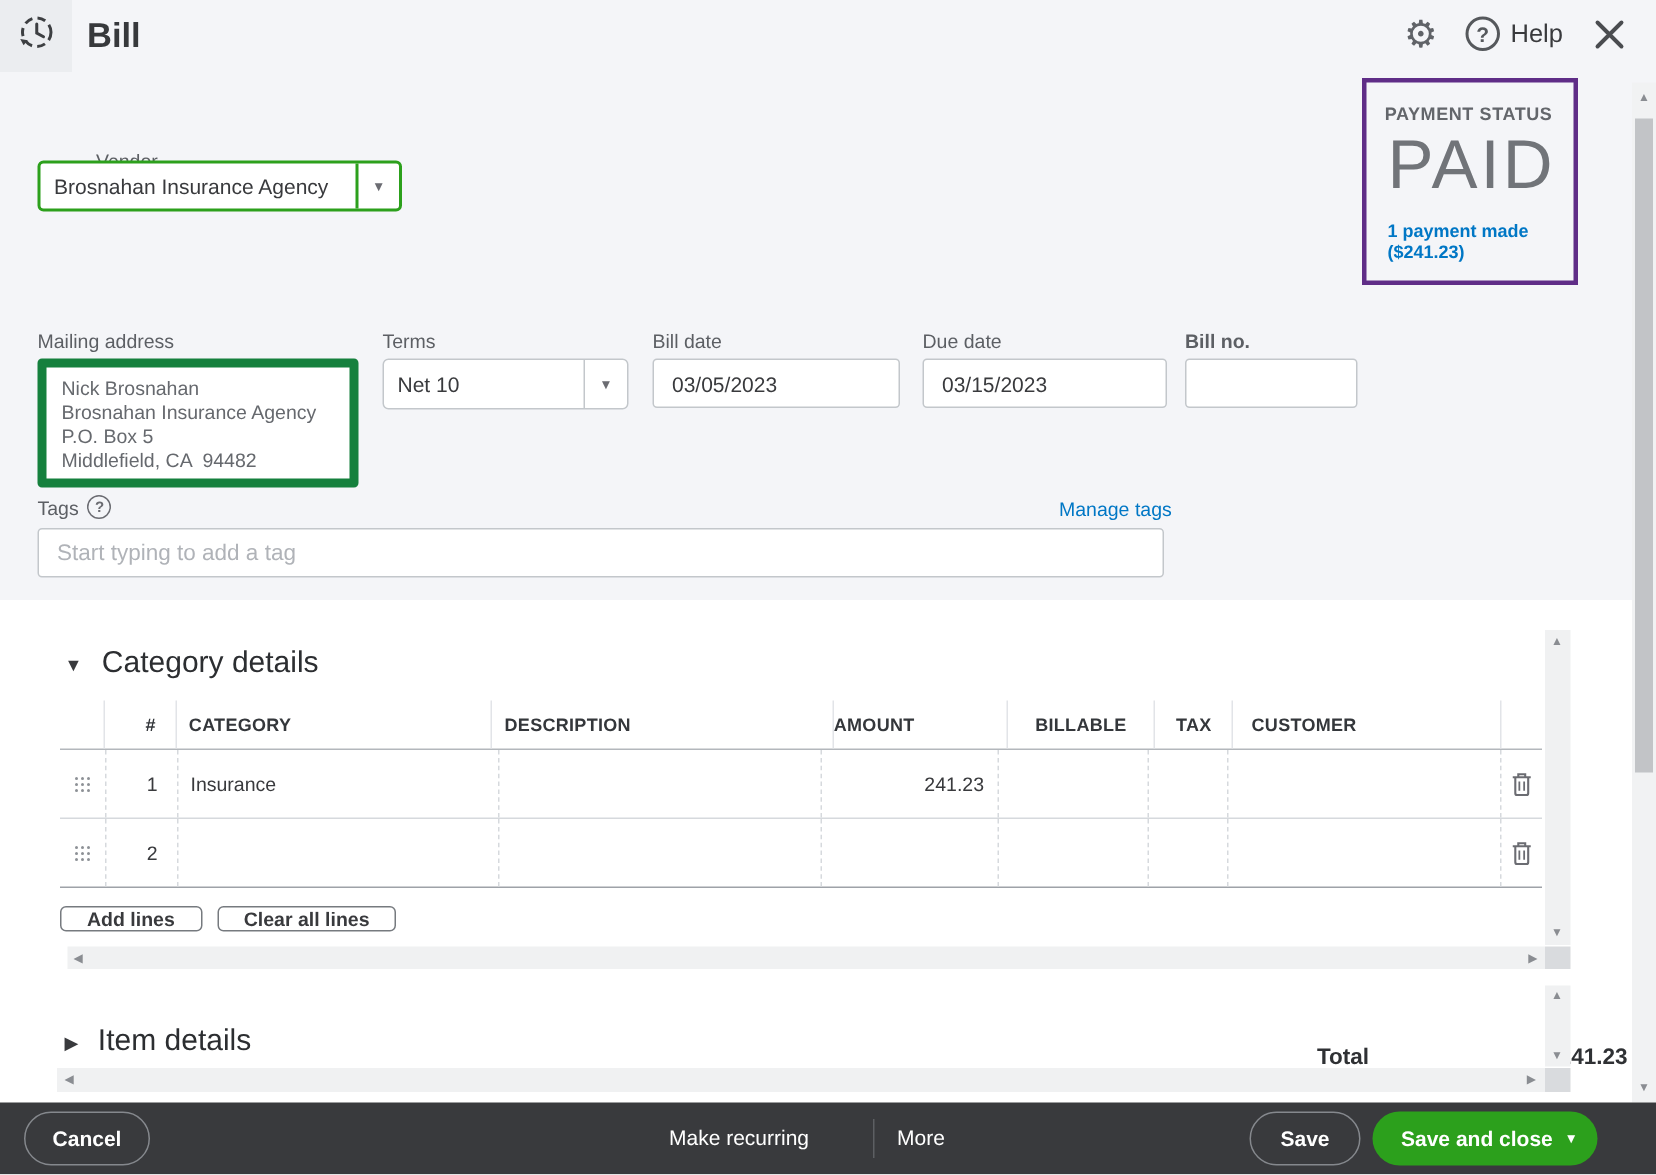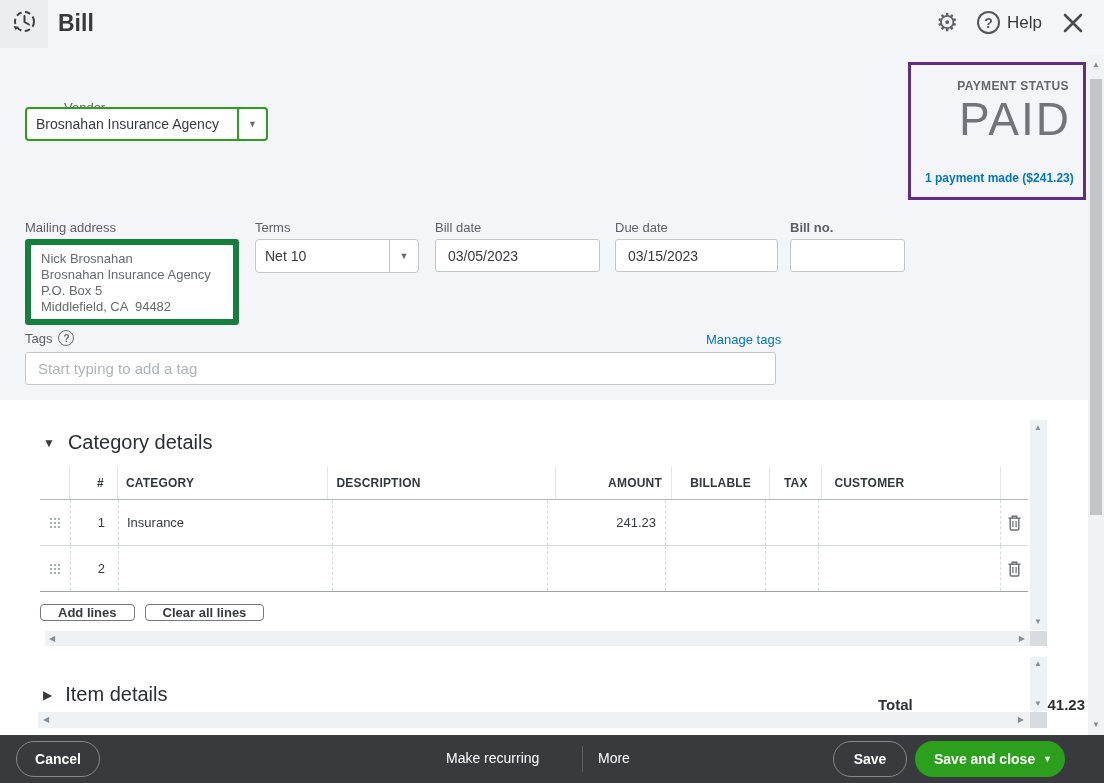--- a/index.html
+++ b/index.html
@@ -12,21 +12,21 @@
   .hist-sq { position:absolute; left:0; top:0; width:48px; height:48px; background:#ebedf0; display:flex; align-items:center; justify-content:center; }
   .page-title { position:absolute; left:58px; top:10px; font-size:23px; font-weight:bold; color:#37393c; }
 
   .gear { position:absolute; left:936px; top:8px; font-size:25px; color:#606368; font-family:"DejaVu Sans", sans-serif; cursor:pointer; }
   .help-wrap { position:absolute; left:977px; top:11px; display:flex; align-items:center; gap:7px; cursor:pointer; }
   .q-circle { width:23px; height:23px; border:2px solid #55585c; border-radius:50%; color:#55585c; font-size:14px; font-weight:bold; display:flex; align-items:center; justify-content:center; }
   .help-text { font-size:17px; color:#393a3d; }
   .close-x { position:absolute; left:1060px; top:10px; cursor:pointer; }
 
   
-  .pay-box { position:absolute; left:908px; top:52px; width:178px; height:138px; border:3px solid #5f2d87; background:#f4f5f8;margin-top:10px; }
+  .pay-box { position:absolute; left:908px; top:52px; width:144px; height:138px; border:3px solid #5f2d87; background:#f4f5f8; }
   .pay-label { margin-top:14px; text-align:right; padding-right:14px; font-size:12px; font-weight:bold; color:#63666b; letter-spacing:.4px; }
   .pay-value { text-align:right; padding-right:12px; font-size:46px; color:#717479; letter-spacing:2px; line-height:1.05; margin-top:2px; }
   .pay-link { position:absolute; left:14px; bottom:12px; font-size:12px; font-weight:bold; color:#0077c5; cursor:pointer; }
 
   .lbl { position:absolute; font-size:13px; color:#5c5f64; }
 
   .combo { position:absolute; background:#fff; display:flex; align-items:stretch; border-radius:4px; }
   .combo .txt { flex:1; font-size:14px; color:#393a3d; display:flex; align-items:center; padding-left:9px; overflow:hidden; white-space:nowrap; }
   .combo .caret-seg { width:29px; display:flex; align-items:center; justify-content:center; font-size:9px; color:#6b6c72; cursor:pointer; }
   .vendor-box { left:25px; top:107px; width:243px; height:34px; border:2px solid #2ca01c; }
@@ -62,21 +62,21 @@
   .c-num { width:48px; justify-content:flex-end; padding-right:13px; }
   .c-cat { width:214px; padding-left:8px; }
   .c-desc { width:215px; padding-left:8px; }
   .c-amt { width:118px; justify-content:flex-end; padding-right:9px; }
   .c-bill { width:100px; justify-content:center; }
   .c-tax { width:53px; justify-content:center; }
   .c-cust { width:182px; padding-left:12px; }
   .c-trash { width:28px; justify-content:center; }
   .g-head .c-num { text-align:right; padding-right:13px; line-height:33px; }
   .g-head .c-cat, .g-head .c-desc { padding-left:8px; }
-  .g-head .c-amt { text-align:right; padding-right:9px;margin-left:16px; }
+  .g-head .c-amt { text-align:left; padding-right:9px;margin-left:16px; }
   .g-head .c-bill, .g-head .c-tax { text-align:center; }
   .g-head .c-cust { padding-left:12px; }
 
   .dots { width:10px; height:10px; position:relative; }
   .dots i { position:absolute; width:2px; height:2px; border-radius:50%; background:#8d9196;
             box-shadow:4px 0 0 #8d9196, 8px 0 0 #8d9196, 0 4px 0 #8d9196, 4px 4px 0 #8d9196, 8px 4px 0 #8d9196, 0 8px 0 #8d9196, 4px 8px 0 #8d9196, 8px 8px 0 #8d9196; }
   .trash-btn { cursor:pointer; display:flex; align-items:center; justify-content:center; }
 
   .line-btns { position:absolute; left:40px; top:604px; display:flex; gap:10px; }
   .line-btn { height:17px; padding:0 17px; background:#fff; border:1px solid #767a7f; border-radius:4px; font-size:13px; font-weight:bold; color:#393a3d; cursor:pointer; font-family:"Liberation Sans", sans-serif; }

